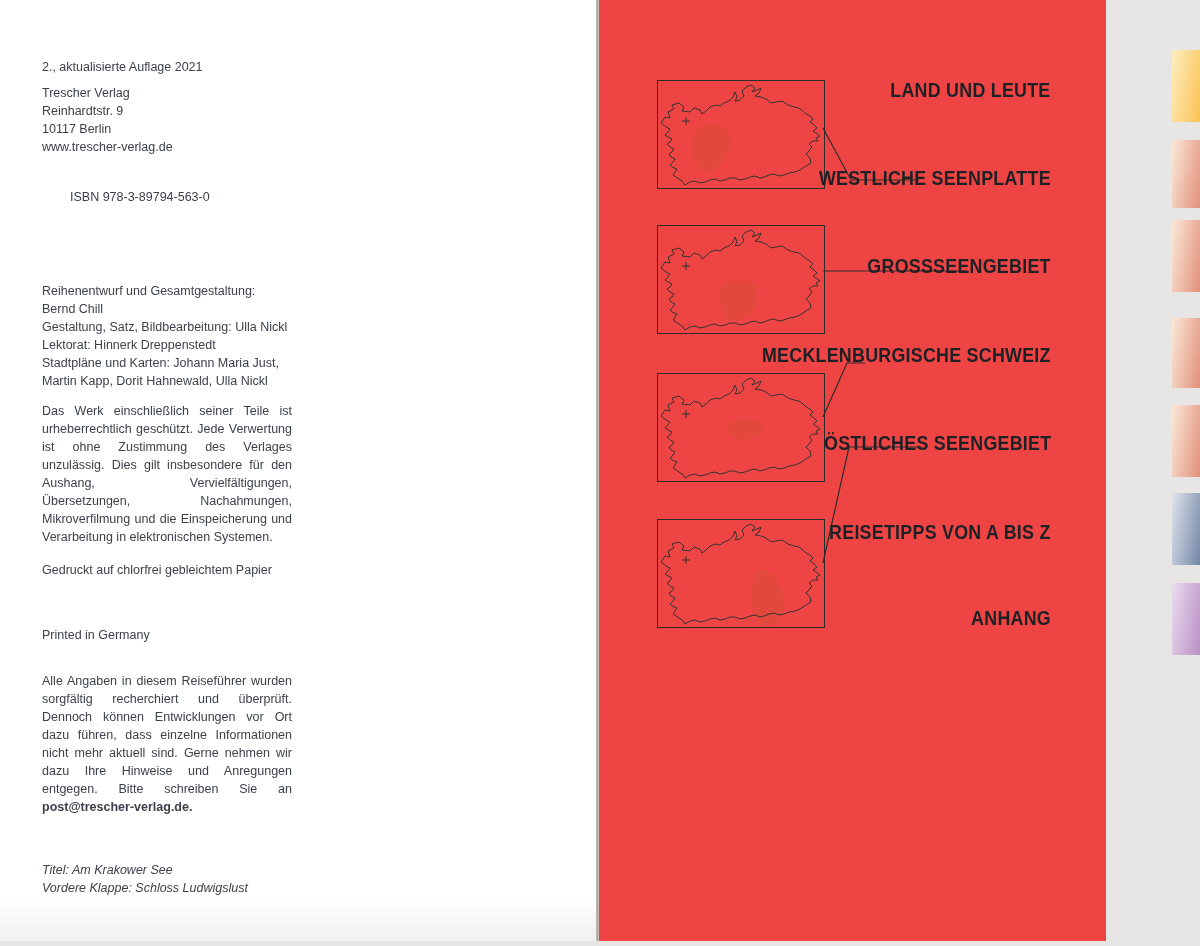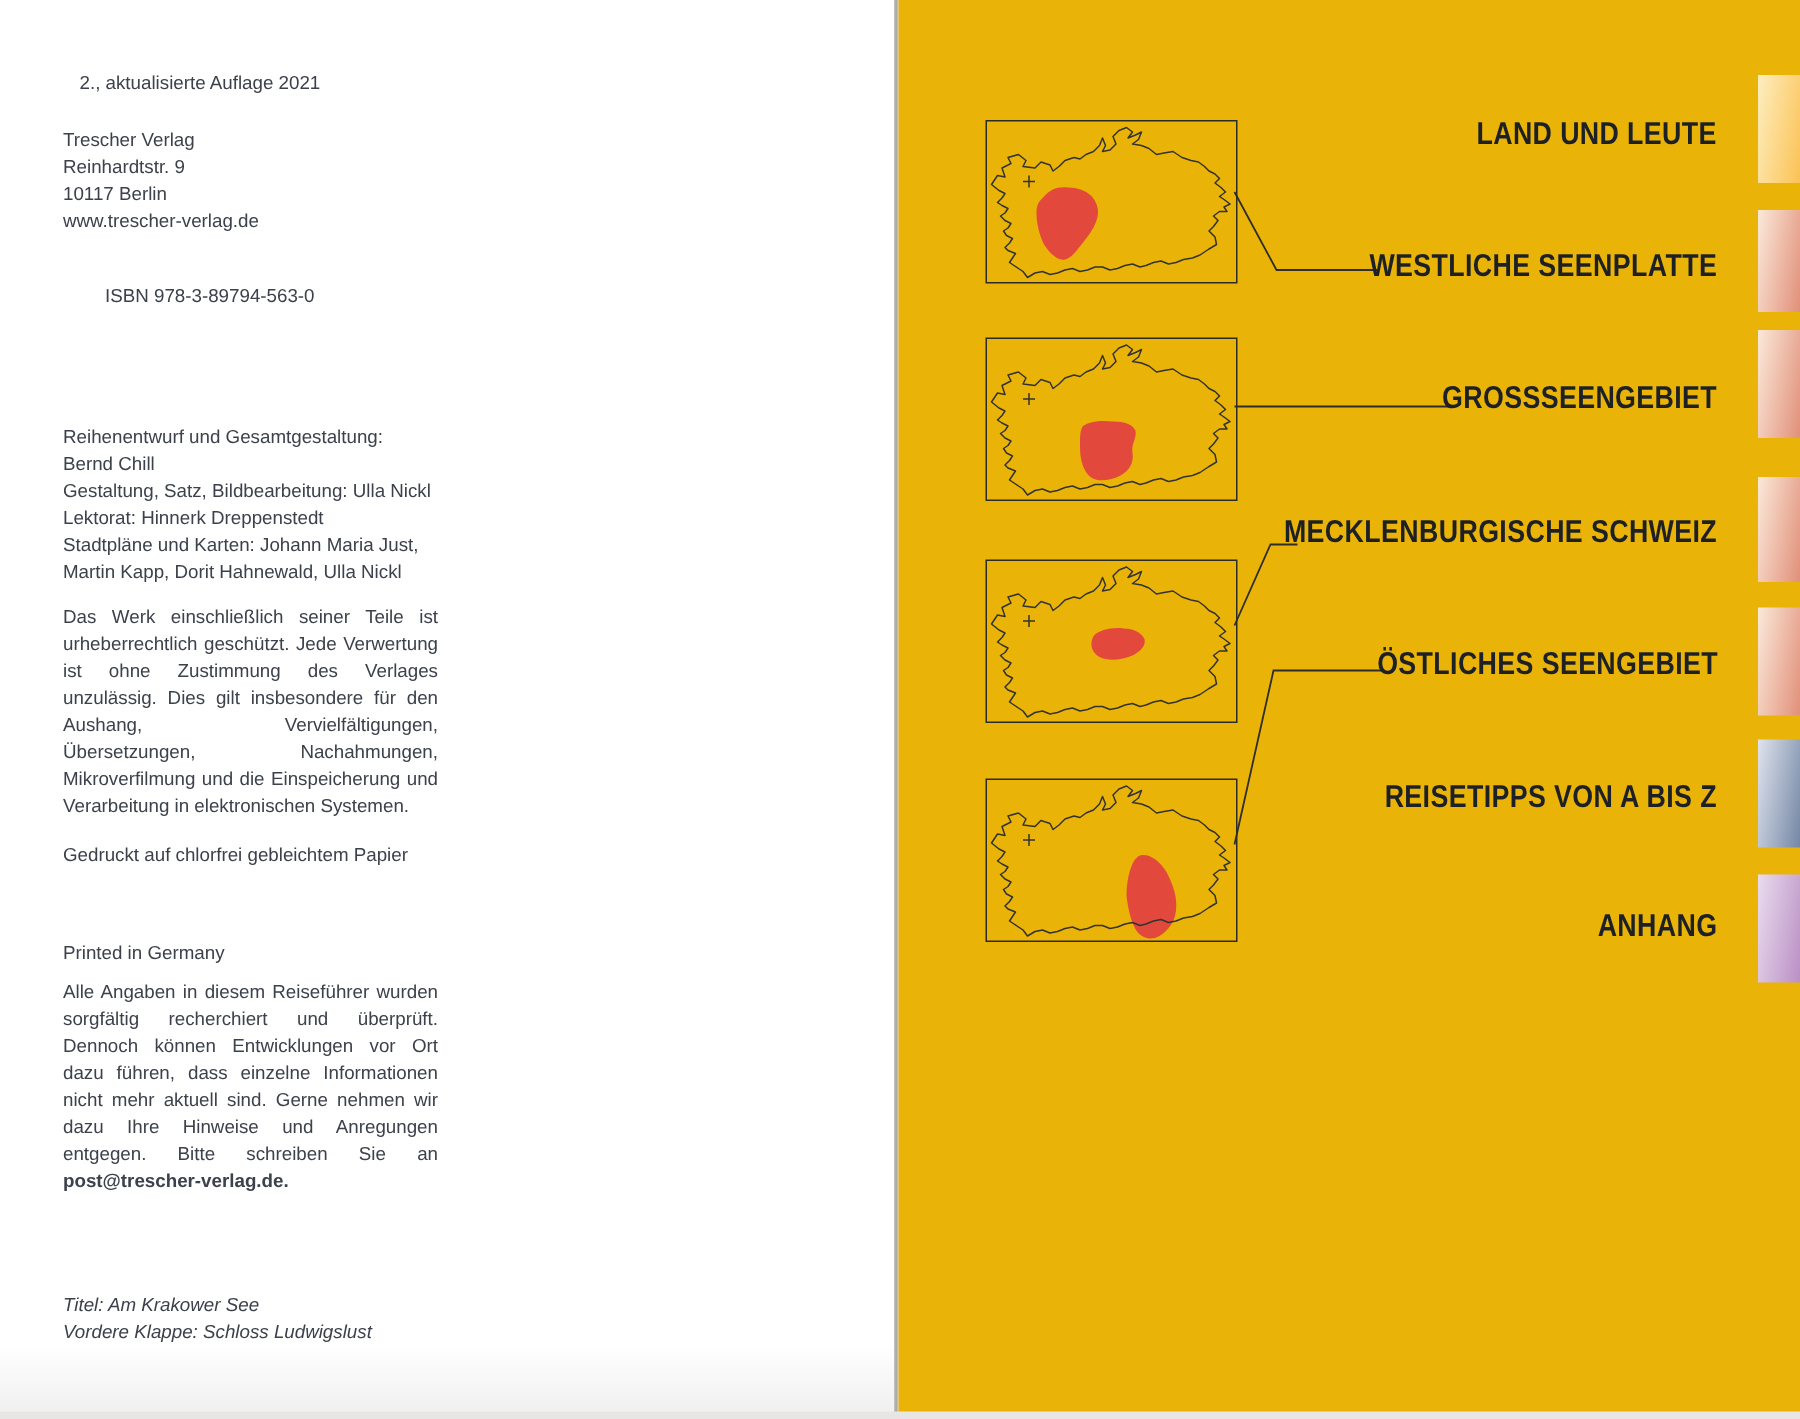--- a/index.html
+++ b/index.html
@@ -9,38 +9,38 @@
     font-family:"Liberation Sans",sans-serif;
     overflow:hidden;
   }
   
   .page{position:absolute;top:0;height:941px;}
   .page-left{left:0;width:596px;background:#ffffff;}
   .page-left .bottom-fade{position:absolute;left:0;right:0;bottom:0;height:45px;
     background:linear-gradient(to bottom,rgba(0,0,0,0),rgba(0,0,0,0.06));}
   .gutter{position:absolute;left:596px;top:0;width:3px;height:941px;
     background:linear-gradient(to right,#c9c7c3,#a7a5a1,#d6d3cd);}
-  .page-right{left:599px;width:601px;background:#eab308;}
+  .page-right{left:599px;width:507px;background:#ef4444;}
 
   
   .imprint-block{position:absolute;left:42px;width:250px;
     font-size:12.5px;line-height:18px;color:#3c414b;}
   .nowrap div{white-space:nowrap;}
   .justify{text-align:justify;}
   .italic{font-style:italic;}
   b{font-weight:700;}
-  .y-edition{top:46px;margin-left:11px;}
+  .y-edition{top:58px;}
   .y-publisher{top:84px;}
   .y-isbn{top:188px;margin-left:28px;}
   .y-editors{top:228px;}
   .y-credits{top:282px;}
   .y-copyright{top:402px;}
   .y-paper{top:561px;}
   .y-printed{top:626px;}
-  .y-disclaimer{top:652px;}
+  .y-disclaimer{top:672px;}
   .y-photocredits{top:861px;}
 
   
   .chapter-heading{position:absolute;right:55px;height:22px;line-height:22px;
     font-size:21px;font-weight:700;letter-spacing:0.3px;color:#1d2126;
     white-space:nowrap;transform:scaleX(0.85);transform-origin:100% 50%;}
   .h0{top:79px;} .h1{top:167px;} .h2{top:255px;} .h3{top:344px;}
   .h4{top:432px;} .h5{top:521px;} .h6{top:607px;}
 
   .map-box{position:absolute;left:58px;width:166px;height:107px;

